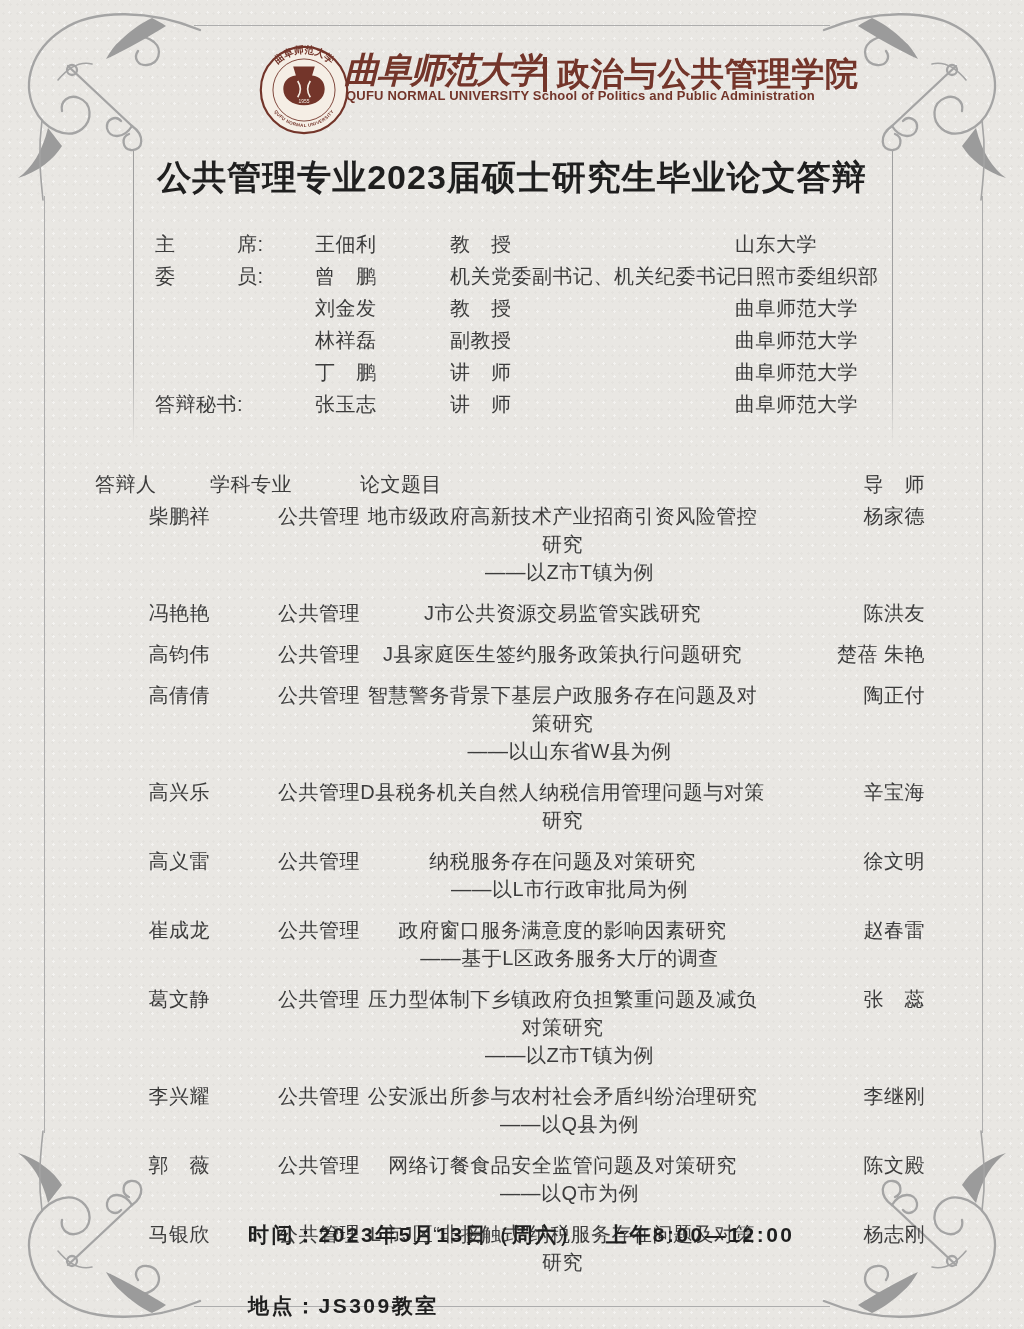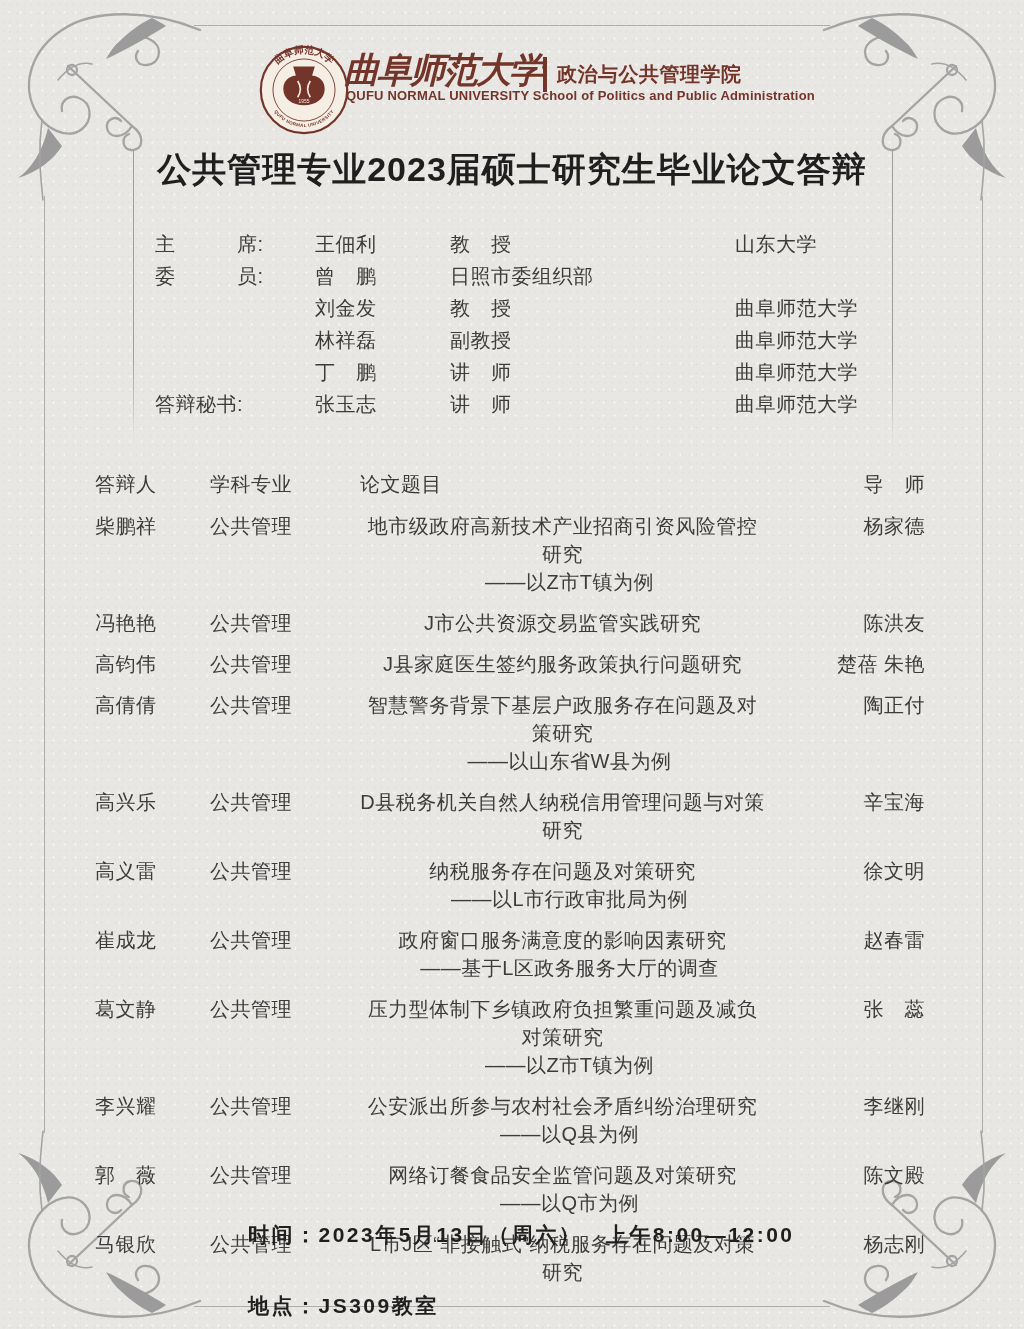--- a/index.html
+++ b/index.html
@@ -37,40 +37,40 @@
   .pendant{position:absolute;top:150px;height:295px;width:1px;
     background:linear-gradient(#9f9f9f 70%, rgba(159,159,159,0));}
   .pendant.pl{left:133px;}
   .pendant.pr{right:131px;}
 
   
   .seal{position:absolute;left:259px;top:45px;width:90px;height:90px;}
   .uni-calli{position:absolute;left:344px;top:50px;font-family:"DejaVu Serif", serif;
     font-style:italic;font-weight:bold;font-size:35px;letter-spacing:-2px;color:var(--accent);line-height:40px;}
   .divider{position:absolute;left:543px;top:57px;width:4px;height:35px;background:var(--accent);}
-  .college{position:absolute;left:557px;top:58px;font-size:20px;font-weight:800;color:var(--accent);letter-spacing:0.5px;line-height:32px;}
+  .college{position:absolute;left:557px;top:58px;font-size:33px;font-weight:800;color:var(--accent);letter-spacing:0.5px;line-height:32px;}
   .english{position:absolute;left:346px;top:87px;font-size:13px;font-weight:700;color:var(--accent);letter-spacing:0.2px;line-height:18px;}
 
   
-  .title{position:absolute;left:0;right:0;top:148px;text-align:center;
+  .title{position:absolute;left:0;right:0;top:156px;text-align:center;
     font-size:34px;font-weight:900;letter-spacing:1px;color:var(--ink);line-height:42px;}
 
   
   .committee{position:absolute;left:155px;top:228px;right:24px;}
   .c-row{display:grid;grid-template-columns:160px 135px 285px auto;height:32px;line-height:32px;
     font-size:20px;color:var(--text);letter-spacing:0.5px;white-space:nowrap;}
 
   
   .dtable{position:absolute;left:95px;top:470px;width:830px;}
   .t-head,.t-row{display:grid;grid-template-columns:115px 150px 1fr 160px;
     font-size:20px;color:var(--text);letter-spacing:0.5px;line-height:28px;}
-  .t-head{margin-bottom:14px;}
+  .t-head{margin-bottom:4px;}
   .t-row{margin-bottom:13px;}
   .t-adv,.th-adv{text-align:right;white-space:nowrap;}
-  .t-cand,.t-major{white-space:nowrap;}
+  .t-cand,.t-major{white-space:nowrap;text-align:right;}
   .t-line1,.t-line2{display:block;text-align:center;}
   .t-line2{padding-left:14px;}
   .t-line2:empty{display:none;}
 
   
   .footer{position:absolute;left:248px;top:1184px;color:var(--ink);}
   .f-line{font-size:21px;font-weight:800;letter-spacing:2.5px;line-height:40px;white-space:nowrap;margin-top:31px;}
 
   .orn-stroke{stroke:var(--ornament);fill:none;stroke-width:2.3;stroke-linecap:round;}
   .orn-thin{stroke:var(--ornament);fill:none;stroke-width:1.6;stroke-linecap:round;}
@@ -167,20 +167,21 @@
       <div class="c-row">
         <span>主　　　席:</span>
         <span>王佃利</span>
         <span>教　授</span>
         <span>山东大学</span>
       </div>
 
       <div class="c-row">
         <span>委　　　员:</span>
         <span>曾　鹏</span>
+        <span>机关党委副书记、机关纪委书记</span>
         <span>日照市委组织部</span>
       </div>
 
       <div class="c-row">
         <span></span>
         <span>刘金发</span>
         <span>教　授</span>
         <span>曲阜师范大学</span>
       </div>
 

